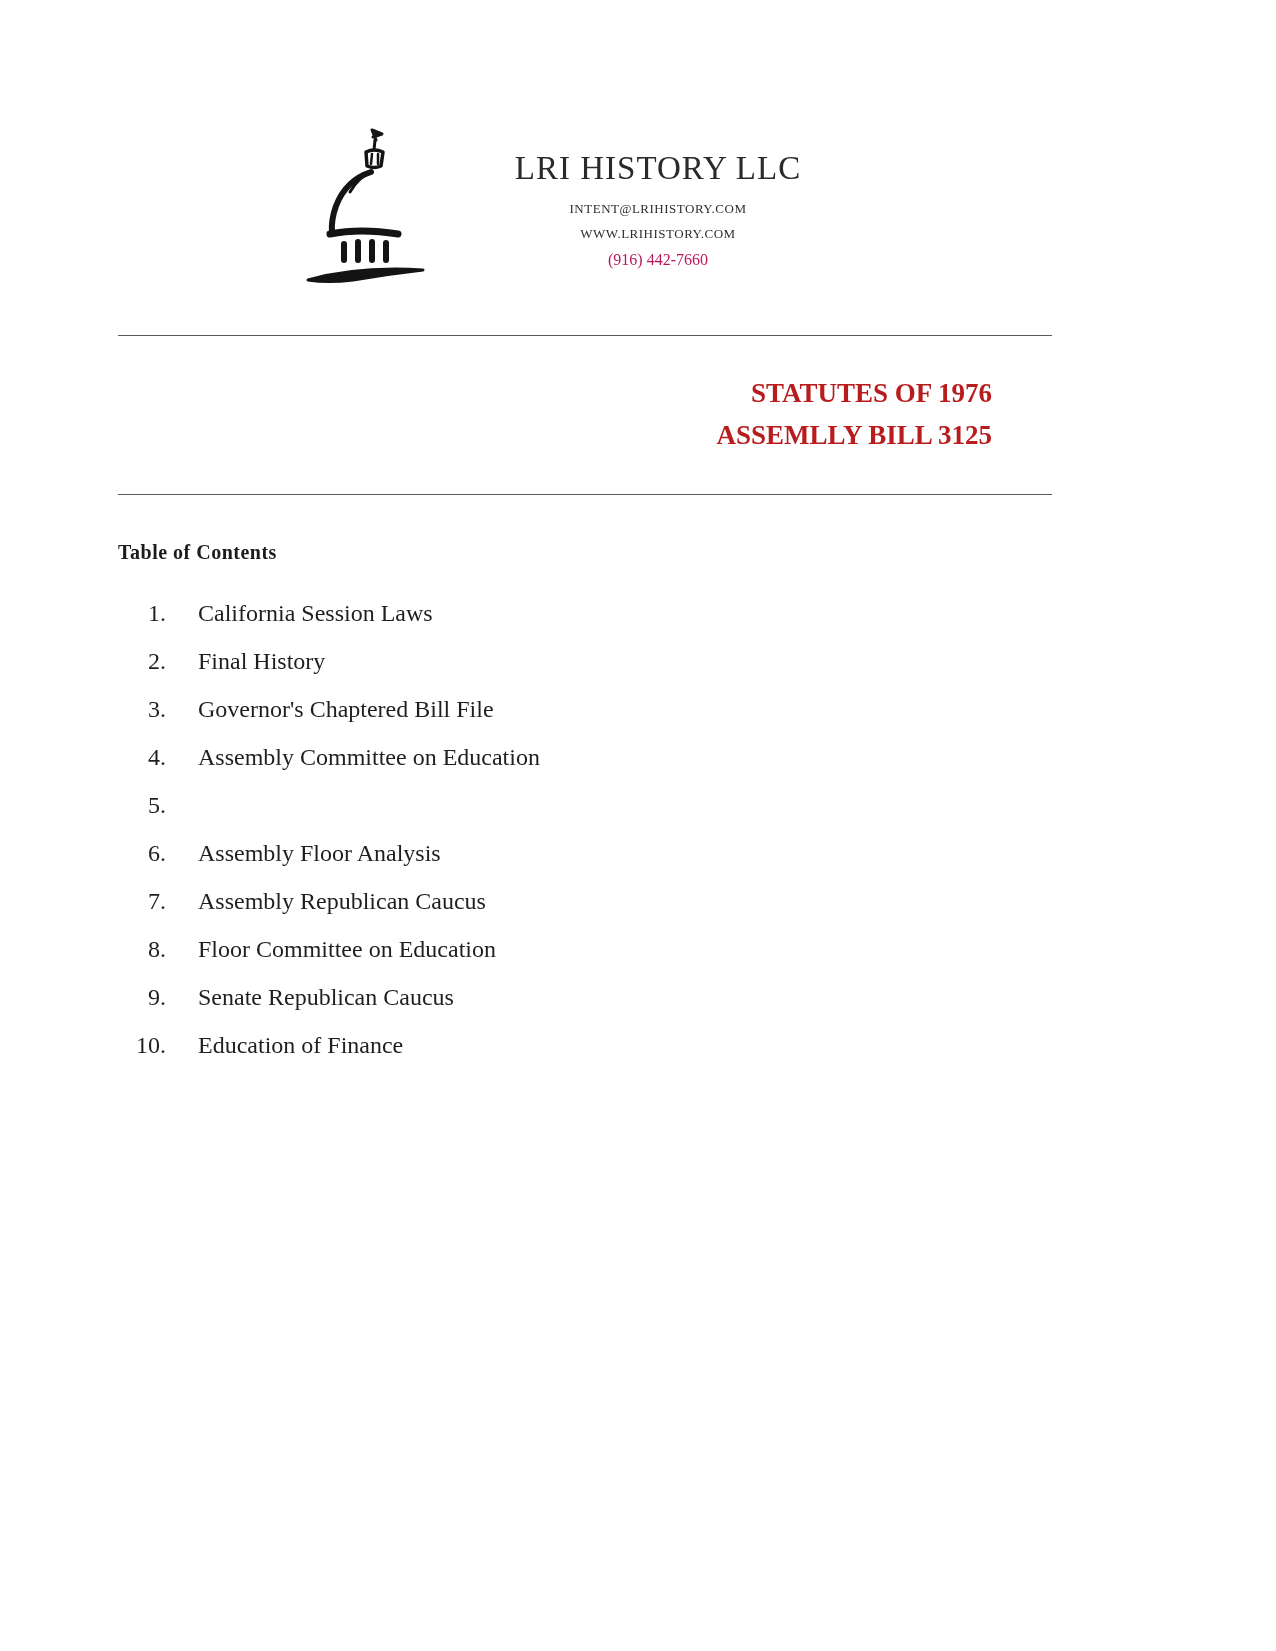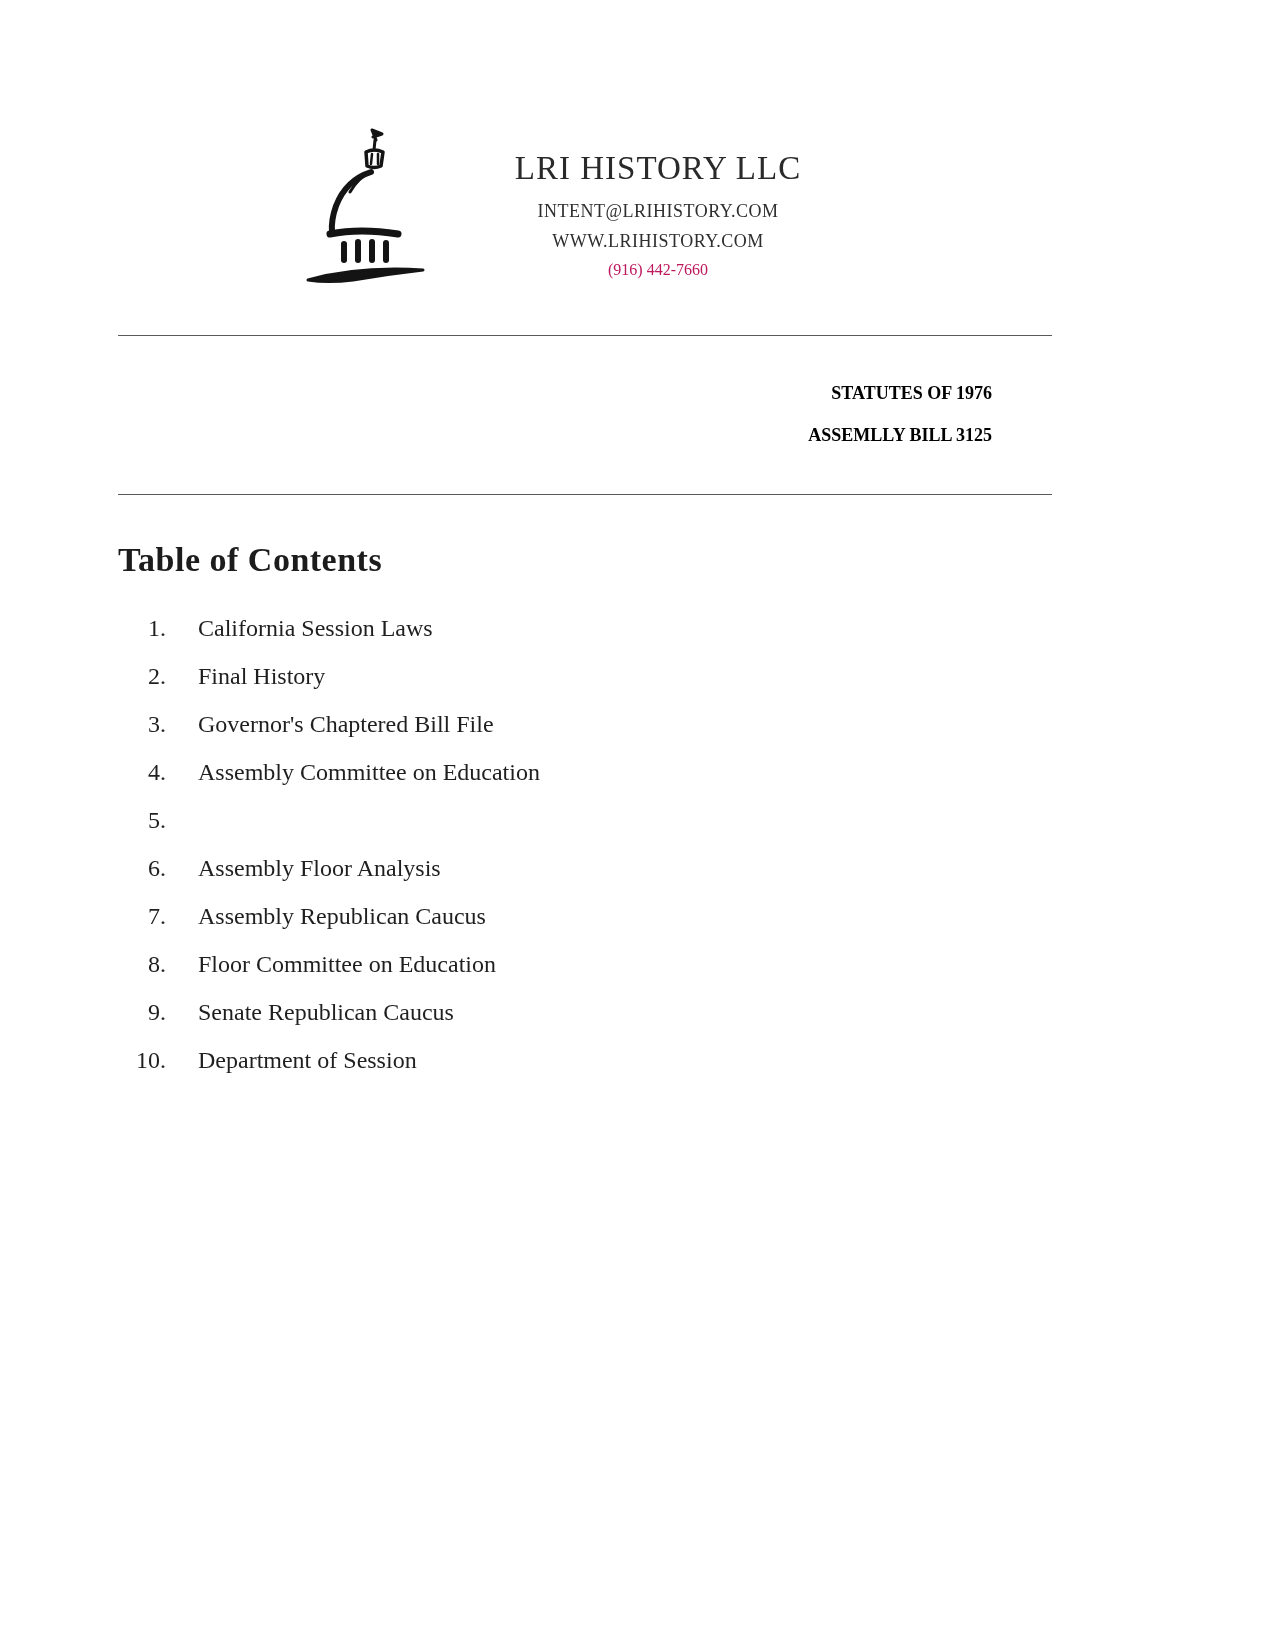--- a/index.html
+++ b/index.html
@@ -41,21 +41,21 @@
     width: 330px;
   }
   .company-name {
     font-size: 33px;
     letter-spacing: 1px;
     color: #2a2a2a;
     margin-bottom: 14px;
     white-space: nowrap;
   }
   .contact-line {
-    font-size: 18px;
+    font-size: 13px;
     letter-spacing: 0.5px;
     color: #2e2e2e;
     margin-bottom: 9px;
     white-space: nowrap;
   }
   .contact-phone {
     font-size: 16px;
     color: #be185d;
     white-space: nowrap;
   }
@@ -69,31 +69,31 @@
   .rule-1 { margin-top: 42px; }
   .rule-2 { margin-top: 38px; }
 
   
   .title-block {
     margin-top: 36px;
     text-align: right;
     padding-right: 60px;
   }
   .title-line {
-    font-size: 18px;
+    font-size: 27px;
     font-weight: bold;
-    color: #000000;
+    color: #b91c1c;
     line-height: 42px;
     white-space: pre;
   }
 
   
   .toc-heading {
     margin-top: 46px;
-    font-size: 34px;
+    font-size: 20px;
     font-weight: bold;
     color: #1c1c1c;
     letter-spacing: 0.5px;
   }
   .toc-list {
     margin-top: 36px;
   }
   .toc-item {
     display: flex;
     align-items: baseline;
@@ -190,18 +190,18 @@
       <div class="toc-item">
         <span class="toc-num">8.</span>
         <span class="toc-label">Floor Committee on Education</span>
       </div>
       <div class="toc-item">
         <span class="toc-num">9.</span>
         <span class="toc-label">Senate Republican Caucus</span>
       </div>
       <div class="toc-item">
         <span class="toc-num">10.</span>
-        <span class="toc-label">Department of Session</span>
+        <span class="toc-label">Education of Finance</span>
       </div>
     </div>
 
   </div>
 </div>
 
 </body></html>

